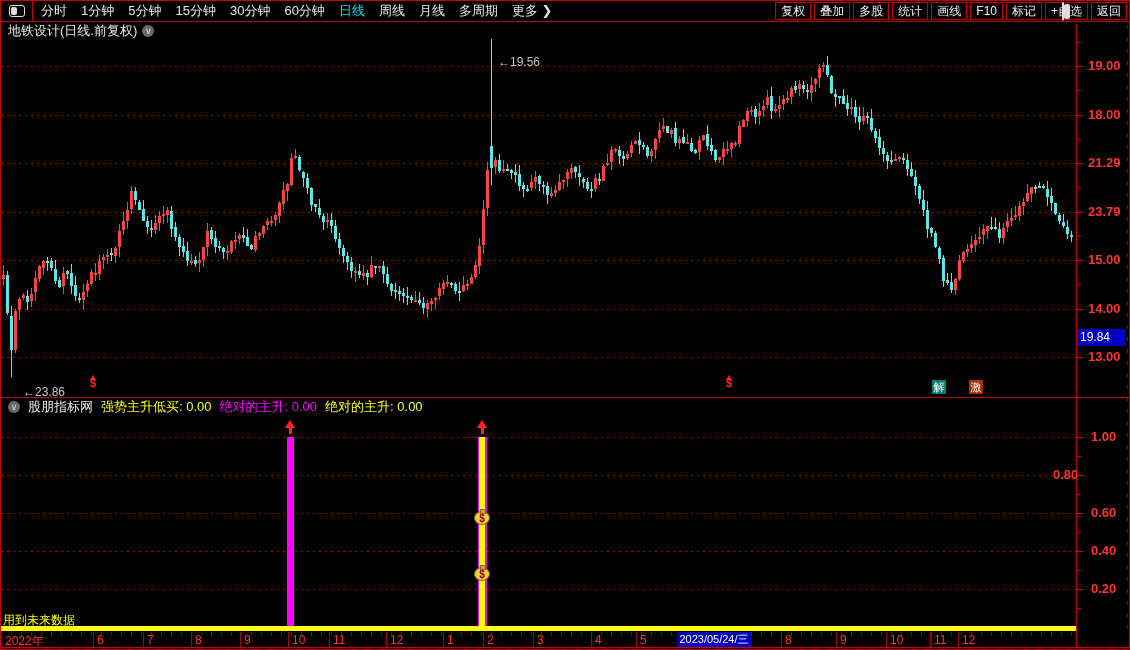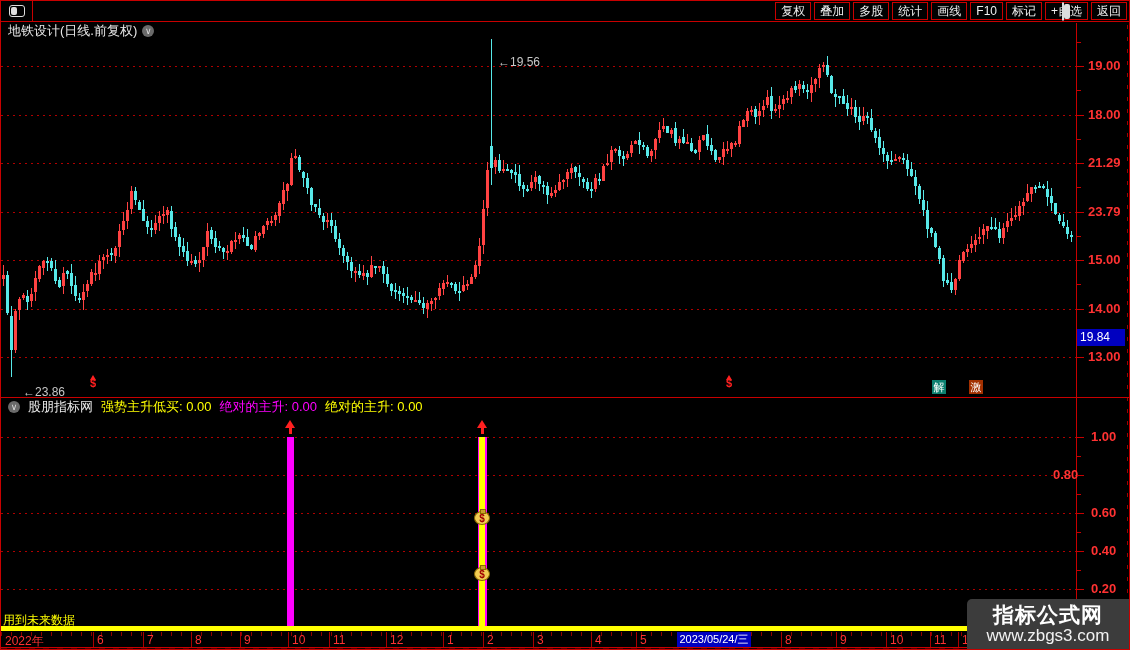--- a/index.html
+++ b/index.html
@@ -75,20 +75,33 @@
 </style>
 </head>
 <body>
 
 <div id="screen">
 
   <div id="toolbar">
     <div id="tb-left-iconbox">
       <span class="winsplit"></span>
     </div>
+    <div id="tb-menu">
+        <span class="mi">分时</span>
+        <span class="mi">1分钟</span>
+        <span class="mi">5分钟</span>
+        <span class="mi">15分钟</span>
+        <span class="mi">30分钟</span>
+        <span class="mi">60分钟</span>
+        <span class="mi active">日线</span>
+        <span class="mi">周线</span>
+        <span class="mi">月线</span>
+        <span class="mi">多周期</span>
+        <span class="mi">更多 ❯</span>
+      </div>
     <div id="tb-right">
         <span class="btn">复权</span>
         <span class="btn">叠加</span>
         <span class="btn">多股</span>
         <span class="btn">统计</span>
         <span class="btn">画线</span>
         <span class="btn">F10</span>
         <span class="btn">标记</span>
         <span class="btn">+自选</span>
         <span class="btn">返回</span>
@@ -767,18 +780,14 @@
       <span class="tl-label" style="left: 839px;">9</span>
       <div class="tl-sep" style="left: 885px;"></div>
       <span class="tl-label" style="left: 889px;">10</span>
       <div class="tl-sep" style="left: 929px;"></div>
       <span class="tl-label" style="left: 933px;">11</span>
       <div class="tl-sep" style="left: 957px;"></div>
       <span class="tl-label" style="left: 961px;">12</span>
     </div>
   <div id="bottom-strip"></div>
 
-  <div id="watermark">
-    <div class="l1">指标公式网</div>
-    <div class="l2">www.zbgs3.com</div>
-  </div>
 
 </div>
 
 </body></html>

